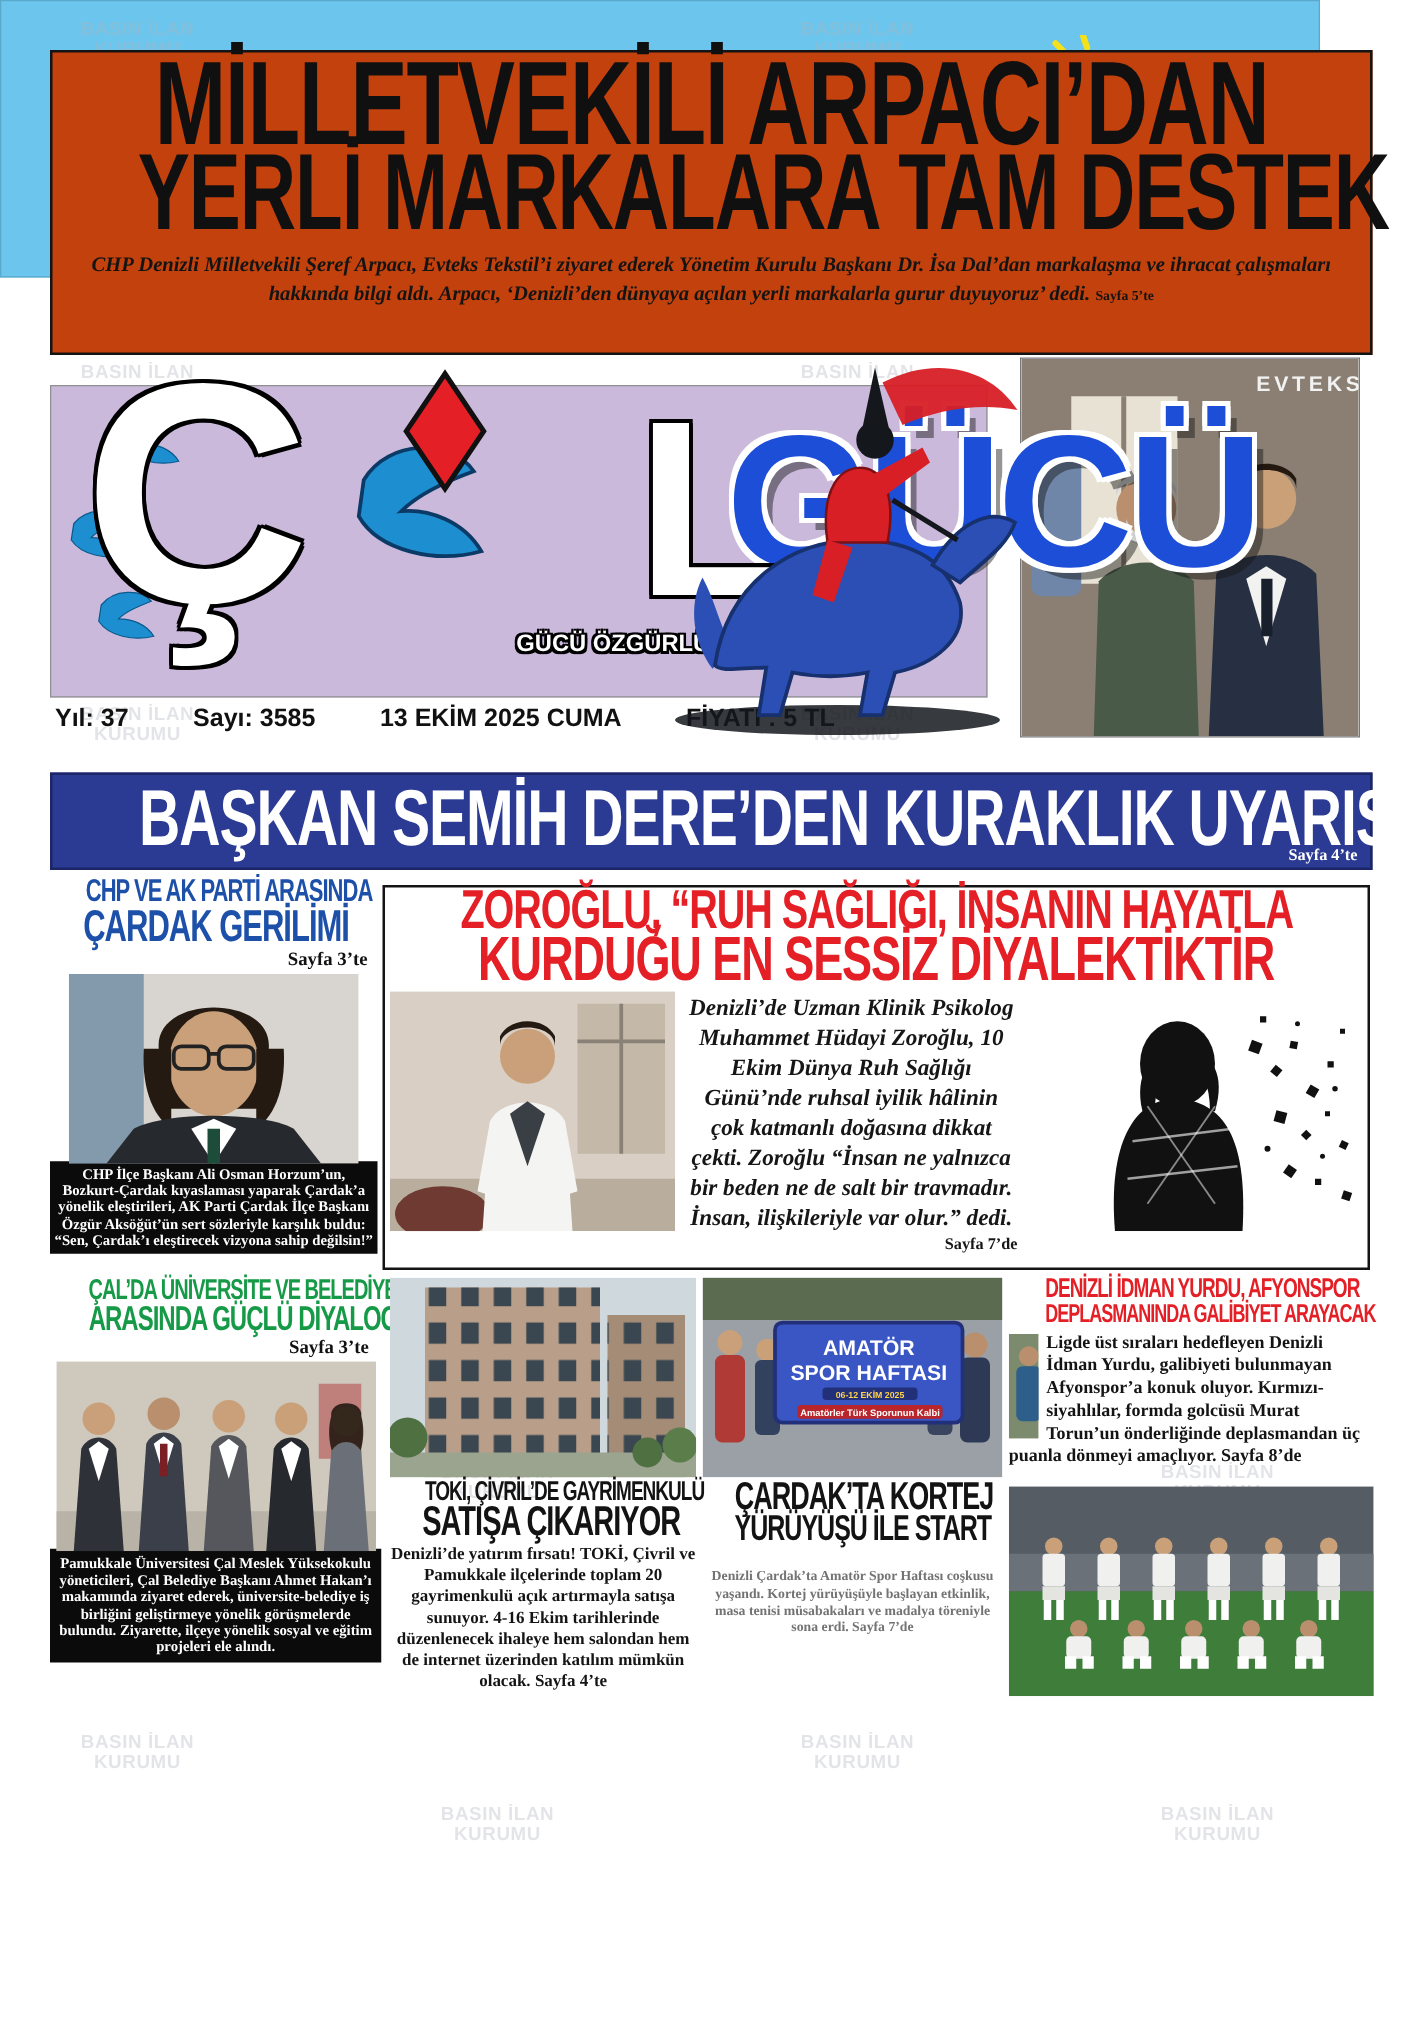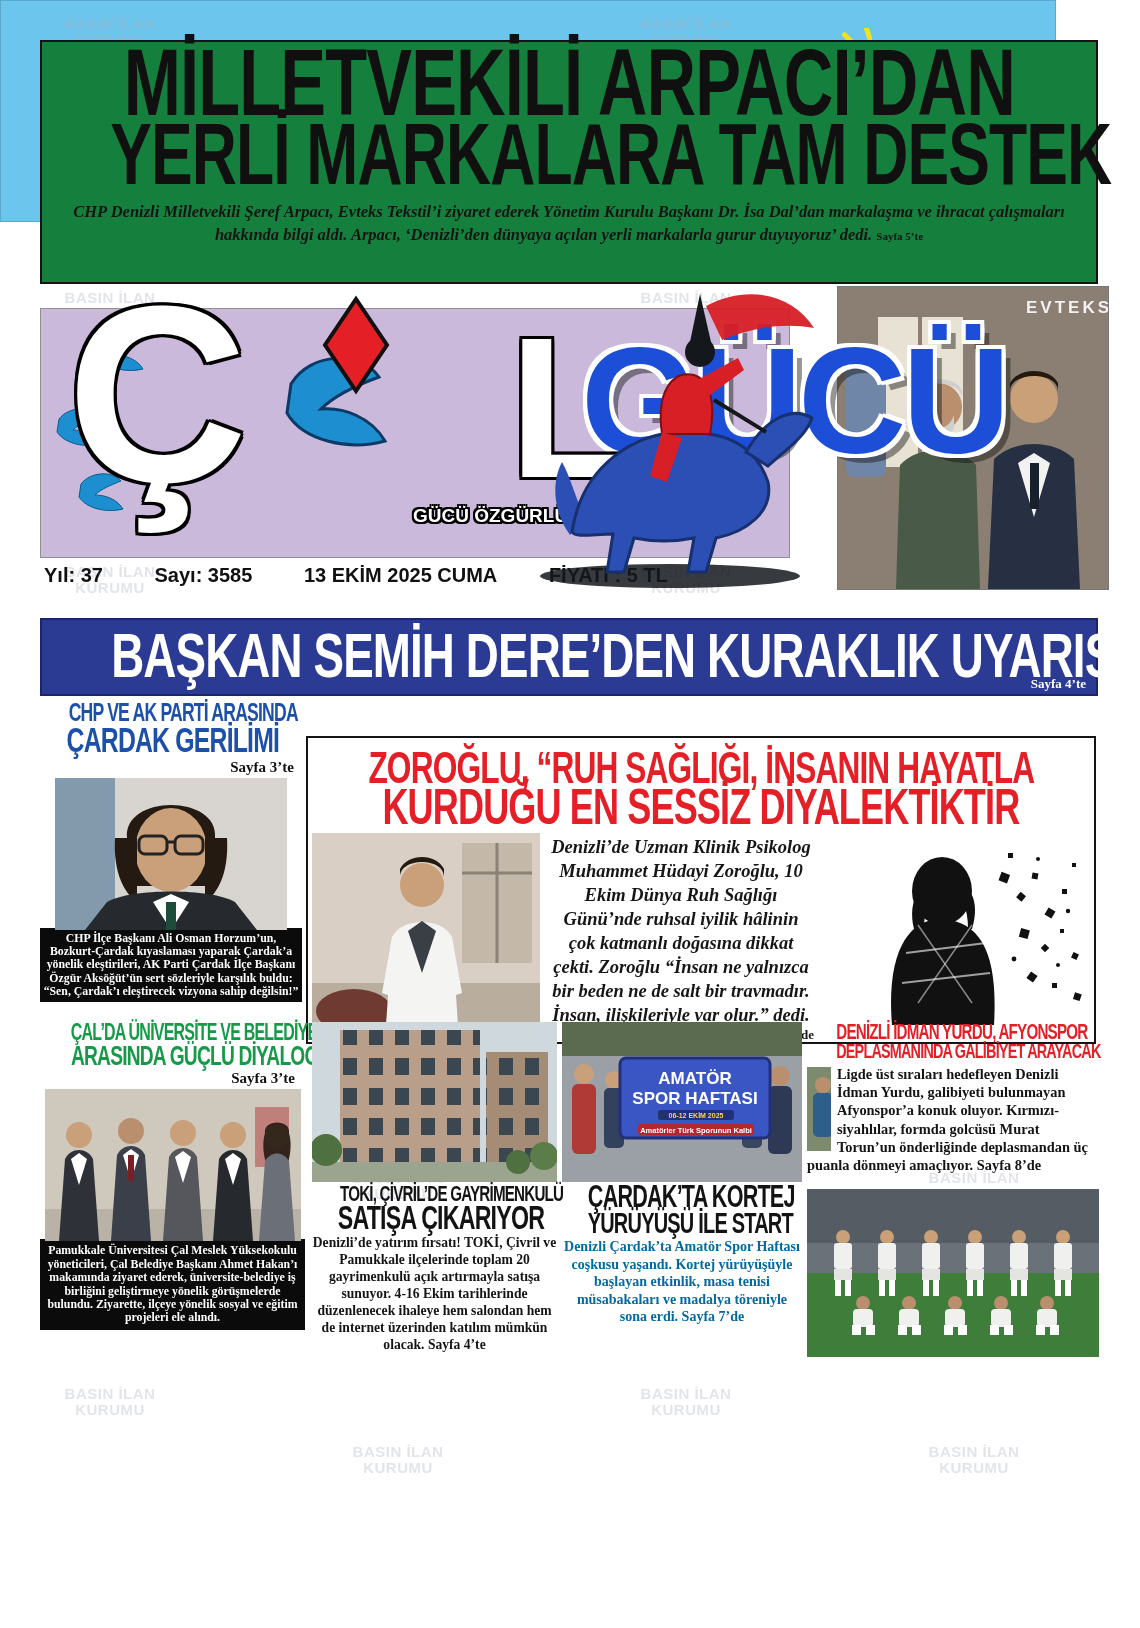--- a/index.html
+++ b/index.html
@@ -13,55 +13,55 @@
         transform:scale(.88,1.22);transform-origin:50% 50%;}
   .condL{display:inline-block;white-space:nowrap;font-weight:bold;letter-spacing:-1px;
         transform:scale(.8,1.15);transform-origin:50% 50%;}
   .serif{font-family:"Liberation Serif",serif;}
   .olb{text-shadow:-3px -3px 0 #000,3px -3px 0 #000,-3px 3px 0 #000,3px 3px 0 #000,-3px 0 0 #000,3px 0 0 #000,0 -3px 0 #000,0 3px 0 #000;}
   .olb2{text-shadow:-2px -2px 0 #000,2px -2px 0 #000,-2px 2px 0 #000,2px 2px 0 #000,-2px 0 0 #000,2px 0 0 #000,0 -2px 0 #000,0 2px 0 #000;}
   .olw2{text-shadow:-2px -2px 0 #fff,2px -2px 0 #fff,-2px 2px 0 #fff,2px 2px 0 #fff,-2px 0 0 #fff,2px 0 0 #fff,0 -2px 0 #fff,0 2px 0 #fff;}
   .olblue{text-shadow:-4px -4px 0 #2b3d9e,4px -4px 0 #2b3d9e,-4px 4px 0 #2b3d9e,4px 4px 0 #2b3d9e,-4px 0 0 #2b3d9e,4px 0 0 #2b3d9e,0 -4px 0 #2b3d9e,0 4px 0 #2b3d9e;}
 
   
-  .topbox{left:40px;top:40px;width:1054px;height:238px;background:#15803d;border:2px solid #141414;
+  .topbox{left:40px;top:40px;width:1054px;height:238px;background:#c2410c;border:2px solid #141414;
           text-align:center;padding-top:2px;}
   .topbox .l1{font-size:78px;color:#101010;line-height:.98;}
   .topbox .l2{font-size:71px;color:#101010;line-height:.98;}
   .topbox .sub{margin:10px 28px 0 28px;font-size:16.5px;font-weight:bold;font-style:italic;line-height:1.4;color:#141414;}
   .topbox .pref{font-size:11px;font-style:normal;}
 
   
   .masthead{left:40px;top:288px;width:1060px;height:318px;}
   .mast-logo-bg{position:absolute;left:0;top:20px;width:748px;height:248px;background:#cbb9dc;border:1px solid #8f8f8f;}
   .logo-c{position:absolute;left:26px;top:-58px;font-size:250px;font-weight:bold;color:#fff;z-index:2;}
   .logo-l{position:absolute;left:468px;top:-16px;font-size:200px;font-weight:bold;color:#fff;z-index:3;}
   .logo-gucu{position:absolute;left:540px;top:6px;font-size:150px;font-weight:bold;letter-spacing:-4px;color:#1d4ed8;z-index:1;
      text-shadow:-4px -4px 0 #fff,4px -4px 0 #fff,-4px 4px 0 #fff,4px 4px 0 #fff,-4px 0 0 #fff,4px 0 0 #fff,0 -4px 0 #fff,0 4px 0 #fff,9px 9px 0 rgba(20,20,20,.45);}
   .logo-tagline{position:absolute;left:372px;top:196px;font-size:19px;font-weight:bold;color:#fff;z-index:4;letter-spacing:0px;}
   .logo-doves{position:absolute;left:0;top:-20px;z-index:2;}
   .horseman{position:absolute;left:470px;top:-8px;z-index:5;}
-  .mast-photo{position:absolute;left:797px;top:-2px;width:270px;height:302px;border:1px solid #777;overflow:hidden;}
+  .mast-photo{position:absolute;left:776px;top:-2px;width:270px;height:302px;border:1px solid #777;overflow:hidden;}
   .mast-info{position:absolute;left:4px;top:276px;font-size:20px;font-weight:bold;color:#111;}
   .mast-info span{margin-right:46px;}
 
   
   .drought{left:40px;top:618px;width:1054px;height:74px;background:#2b3a92;border:2px solid #1c2666;text-align:center;}
   .drought .dh{font-size:52px;color:#fff;line-height:70px;}
   .drought .pref{position:absolute;right:10px;bottom:2px;font-size:13px;font-weight:bold;color:#fff;font-family:"Liberation Serif",serif;}
 
   
   .art-cardak{left:40px;top:702px;width:262px;height:315px;text-align:center;}
   .art-cardak .h1a{font-size:22px;color:#1d50a8;line-height:1;}
   .art-cardak .h1b{font-size:31px;color:#1d50a8;line-height:1;}
   .art-cardak .pref{display:block;text-align:right;font-size:15px;font-weight:bold;margin:4px 8px 2px 0;color:#111;}
   .art-cardak .photo{width:232px;height:152px;margin:0 auto;overflow:hidden;}
   .art-cardak .cap{background:#0b0b0b;color:#fff;font-size:11.8px;font-weight:bold;line-height:1.12;padding:4px 3px;margin-top:-2px;}
 
-  .art-zoroglu{left:306px;top:736px;width:790px;height:308px;border:2px solid #141414;background:#fff;text-align:center;padding-top:12px;box-sizing:border-box;}
+  .art-zoroglu{left:306px;top:708px;width:790px;height:308px;border:2px solid #141414;background:#fff;text-align:center;padding-top:0;box-sizing:border-box;}
   .art-zoroglu .h1a{font-size:36px;color:#e41f26;line-height:1.02;}
   .art-zoroglu .h1b{font-size:41px;color:#e41f26;line-height:1.02;}
   .zrow{display:flex;margin-top:4px;height:194px;}
   .zphoto{width:228px;height:192px;overflow:hidden;flex:none;margin-left:4px;}
   .ztext{flex:1;padding:2px 8px 0 8px;font-size:18.5px;font-weight:bold;font-style:italic;line-height:1.3;color:#161616;}
   .ztext .pref{display:block;text-align:right;font-size:13px;font-style:normal;margin-top:0px;}
   .zart{width:268px;height:192px;overflow:hidden;flex:none;margin-right:4px;background:#fff;}
 
   
   .art-cal{left:40px;top:1022px;width:265px;height:324px;text-align:center;}
@@ -74,21 +74,21 @@
   .art-toki{left:312px;top:1022px;width:245px;height:324px;text-align:center;}
   .art-toki .photo{width:245px;height:160px;overflow:hidden;margin-bottom:2px;}
   .art-toki .h1a{font-size:19px;color:#131313;line-height:1;}
   .art-toki .h1b{font-size:29px;color:#131313;line-height:1;}
   .art-toki .body{font-size:13.6px;font-weight:bold;line-height:1.25;color:#141414;margin-top:2px;}
 
   .art-kortej{left:562px;top:1022px;width:240px;height:324px;text-align:center;}
   .art-kortej .photo{position:relative;width:240px;height:160px;overflow:hidden;margin-bottom:2px;}
   .art-kortej .h1a{font-size:27px;color:#131313;line-height:1;}
   .art-kortej .h1b{font-size:25px;color:#131313;line-height:1;}
-  .art-kortej .body{font-size:14px;font-weight:bold;line-height:1.25;color:#0369a1;margin-top:2px;}
+  .art-kortej .body{font-size:11px;font-weight:bold;line-height:1.25;color:#737373;margin-top:19px;}
 
   .art-idman{left:807px;top:1022px;width:292px;height:324px;}
   .art-idman .h1a{font-size:19px;color:#e41f26;line-height:1.05;display:block;text-align:center;}
   .art-idman .h1b{font-size:18px;color:#e41f26;line-height:1.05;display:block;text-align:center;}
   .art-idman .body{font-size:14.4px;font-weight:bold;line-height:1.27;color:#141414;margin-top:4px;text-align:left;}
   .idman-thumb{float:left;width:24px;height:84px;margin:2px 6px 0 0;overflow:hidden;}
   .art-idman .photo{width:292px;height:168px;overflow:hidden;margin-top:5px;}
 
   .pref-inline{font-weight:bold;}
 

